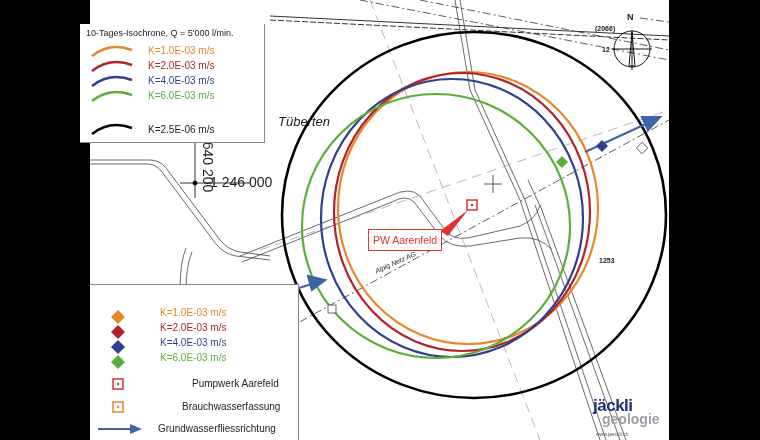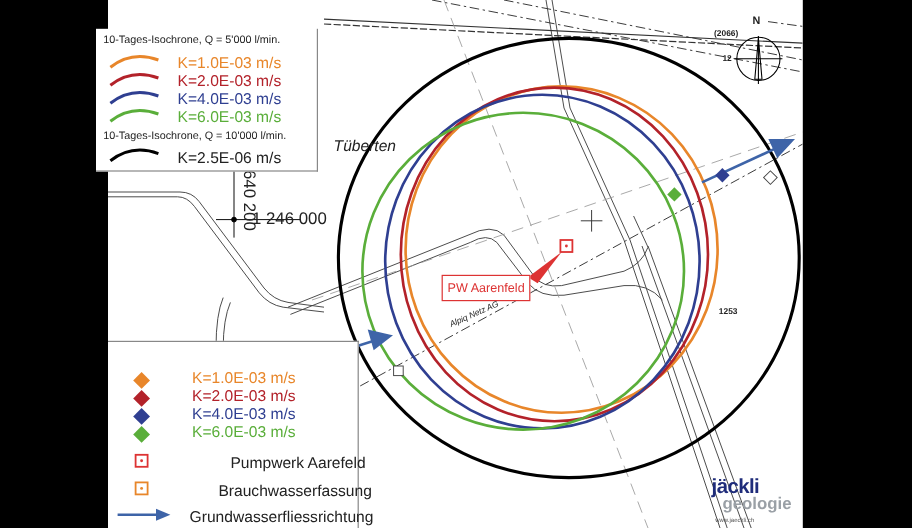--- a/index.html
+++ b/index.html
@@ -3,21 +3,21 @@
 <meta charset="utf-8">
 <style>
   html,body{margin:0;padding:0;}
   body{width:760px;height:440px;background:#000;position:relative;overflow:hidden;font-family:"Liberation Sans",sans-serif;}
   #map{position:absolute;left:90px;top:0;width:579px;height:440px;background:#fff;overflow:hidden;}
   svg{position:absolute;left:0;top:0;}
   .legend{position:absolute;background:#fff;border:1px solid #888;font-size:9px;color:#222;}
   #legend-top{left:80px;top:0;width:184px;height:118px;border-top:none;border-left:none;margin-top:24px;}
   #legend-bottom{left:90px;top:284px;width:208px;height:156px;border-left:none;border-bottom:none;}
   .lrow{position:absolute;white-space:nowrap;}
-  .ktext{position:absolute;font-size:13px;white-space:nowrap;}
+  .ktext{position:absolute;font-size:10px;white-space:nowrap;}
   .place{position:absolute;font-style:italic;font-size:13px;color:#222;}
   .coord{position:absolute;font-size:14px;color:#222;}
   .pwlabel{position:absolute;border:1.5px solid #d33;background:#fff;color:#d33;font-size:10.5px;padding:4px 4px;}
   .logo1{position:absolute;font-weight:bold;font-size:17px;color:#1f2c7a;letter-spacing:-0.5px;}
   .logo2{position:absolute;font-weight:bold;font-size:14px;color:#9aa0a6;}
   .logo3{position:absolute;font-size:5px;color:#555;}
   .small{position:absolute;font-size:7px;font-weight:bold;color:#222;}
 </style>
 </head>
 <body>
@@ -118,21 +118,20 @@
     <path d="M6,18 Q24,4 46,12" stroke="#e8862a" stroke-width="2.5" fill="none"></path>
     <path d="M6,33 Q24,19 46,27" stroke="#b3222a" stroke-width="2.5" fill="none"></path>
     <path d="M6,48 Q24,34 46,42" stroke="#2f3f91" stroke-width="2.5" fill="none"></path>
     <path d="M6,63 Q24,49 46,57" stroke="#5aae3a" stroke-width="2.5" fill="none"></path>
     <path d="M6,96 Q24,82 46,90" stroke="#000" stroke-width="2.5" fill="none"></path>
   </svg>
   <span class="ktext" style="left:68px;top:21px;color:#e8862a;">K=1.0E-03 m/s</span>
   <span class="ktext" style="left:68px;top:36px;color:#b3222a;">K=2.0E-03 m/s</span>
   <span class="ktext" style="left:68px;top:51px;color:#2f3f91;">K=4.0E-03 m/s</span>
   <span class="ktext" style="left:68px;top:66px;color:#5aae3a;">K=6.0E-03 m/s</span>
-  <span class="lrow" style="left:6px;top:84px;">10-Tages-Isochrone, Q = 10'000 l/min.</span>
   <span class="ktext" style="left:68px;top:100px;color:#222;">K=2.5E-06 m/s</span>
 </div>
 
 <div id="legend-bottom" class="legend">
   <svg width="80" height="150" style="left:0;top:0;">
     <polygon points="28,25 35,32 28,39 21,32" fill="#e8862a"></polygon>
     <polygon points="28,40 35,47 28,54 21,47" fill="#b3222a"></polygon>
     <polygon points="28,55 35,62 28,69 21,62" fill="#2f3f91"></polygon>
     <polygon points="28,70 35,77 28,84 21,77" fill="#5aae3a"></polygon>
     <rect x="23" y="94" width="10" height="10" fill="#fff" stroke="#d33" stroke-width="1.5"></rect>

